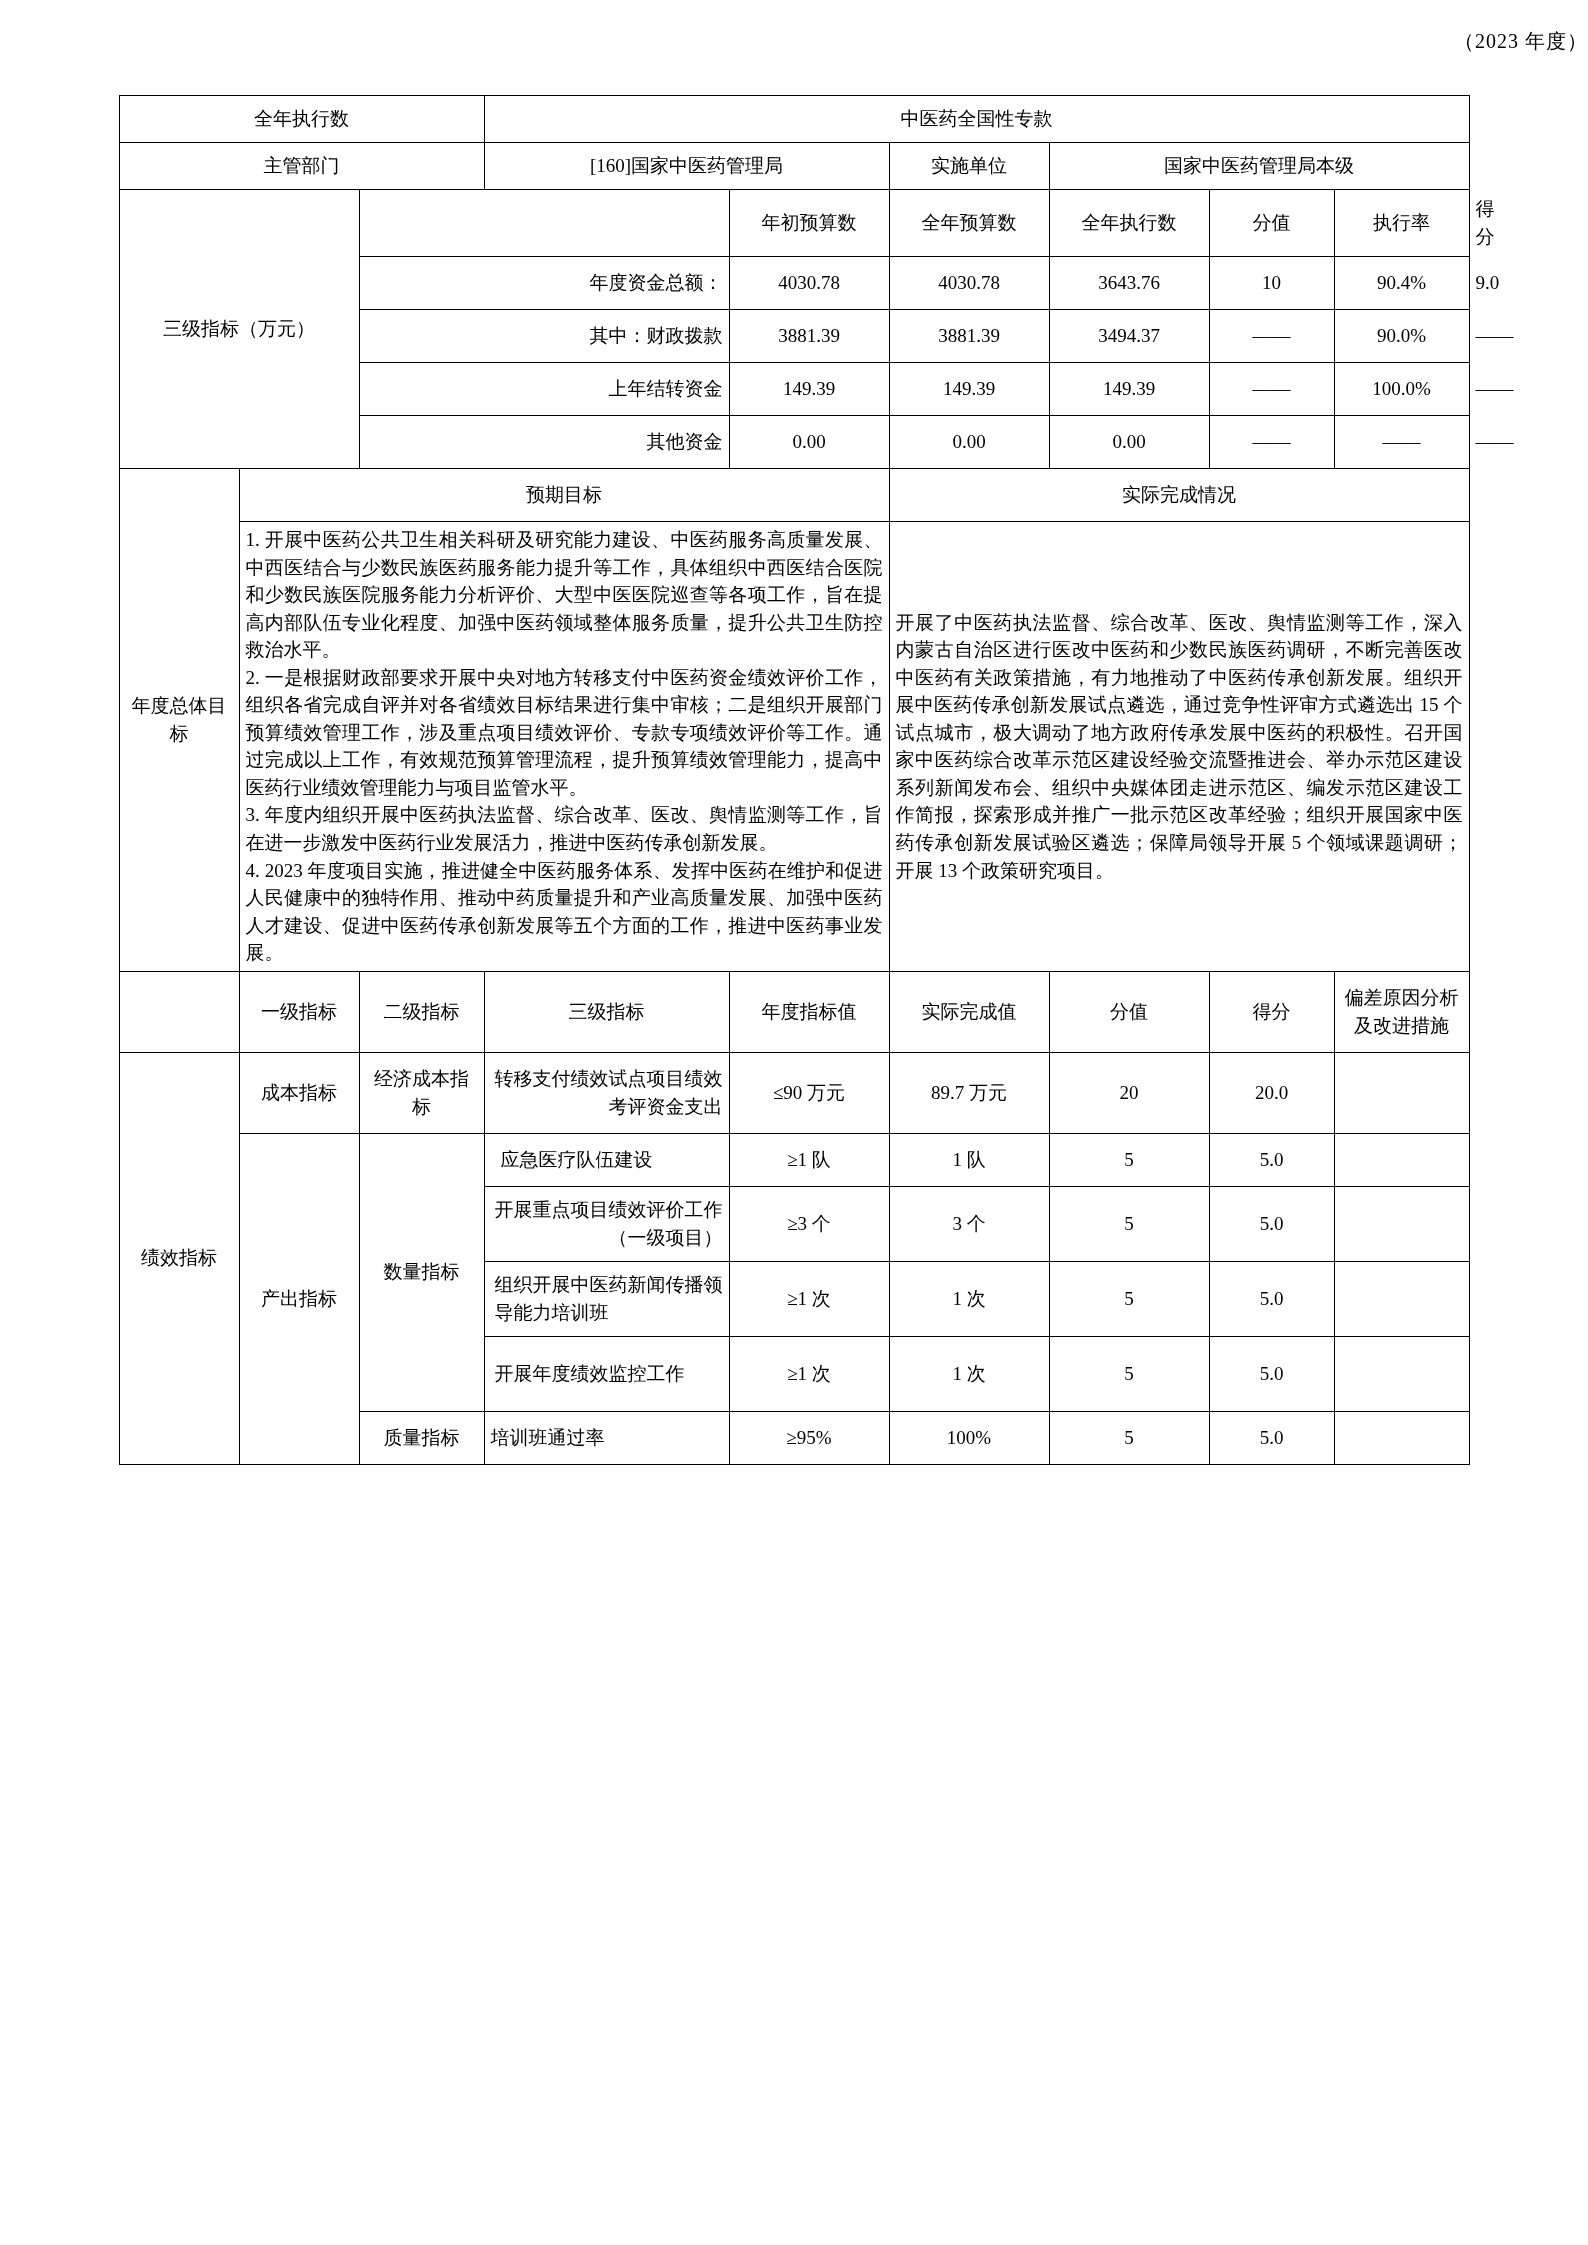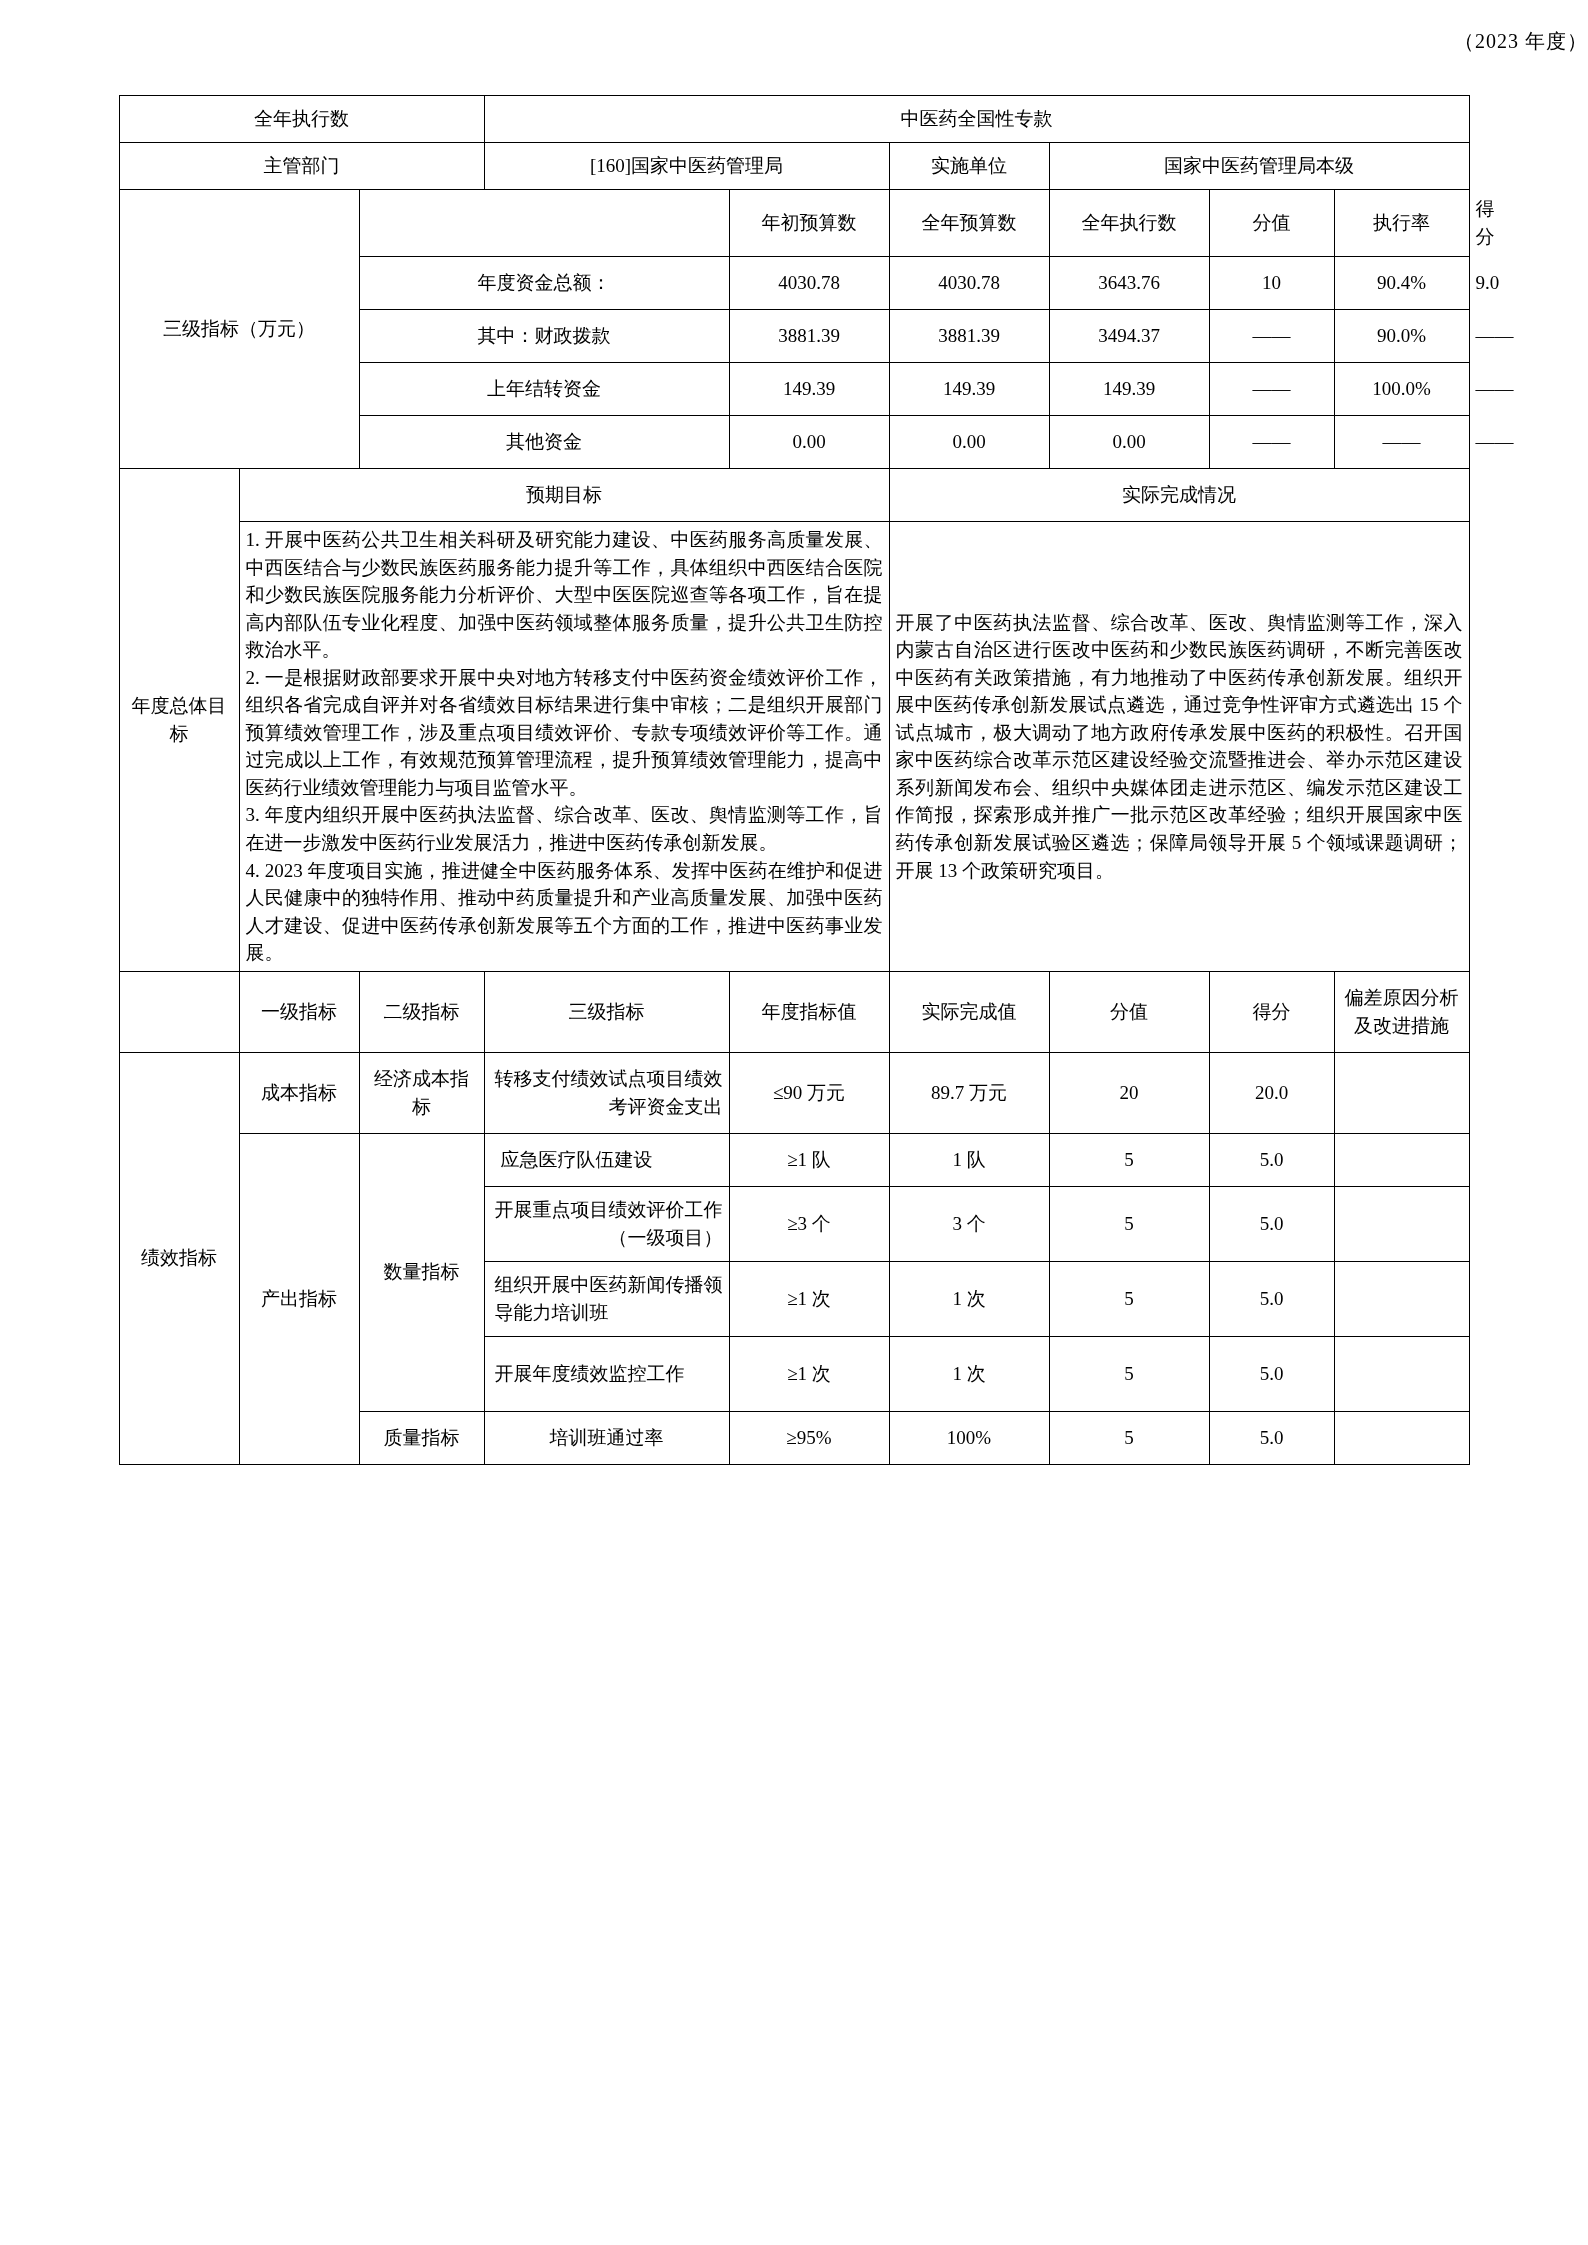--- a/index.html
+++ b/index.html
@@ -52,21 +52,21 @@
   .just {
     text-align: justify;
     text-align-last: left;
     vertical-align: top;
     padding: 9px 12px 9px 12px;
     line-height: 1.72;
   }
   .vmid-ctr { text-align: center; vertical-align: middle; }
   .row-h-38 { height: 38px; }
   .row-h-44 { height: 44px; }
-  .indent-left { text-align: center; padding-left: 12px; }
+  .indent-left { text-align: right; padding-left: 12px; }
   .dash { letter-spacing: 0px; }
   .tight-lines { line-height: 1.5; }
 </style>
 </head>
 <body>
 
 <div class="page">
 
   <div class="doc-subtitle">（2023 年度）</div>
 
@@ -218,21 +218,21 @@
       <td class="vmid-ctr" style="height:66px;text-align:left;padding-left:10px">开展年度绩效监控工作</td>
       <td class="ctr">≥1 次</td>
       <td class="ctr">1 次</td>
       <td class="ctr">5</td>
       <td class="ctr">5.0</td>
       <td class="ctr"></td>
     </tr>
 
     <tr>
       <td class="vmid-ctr row-h-44">质量指标</td>
-      <td class="vmid-ctr" style="text-align:center;">培训班通过率</td>
+      <td class="vmid-ctr" style="text-align:left;">培训班通过率</td>
       <td class="ctr">≥95%</td>
       <td class="ctr">100%</td>
       <td class="ctr">5</td>
       <td class="ctr">5.0</td>
       <td class="ctr"></td>
     </tr>
   </tbody>
     </table>
 
 </div>

